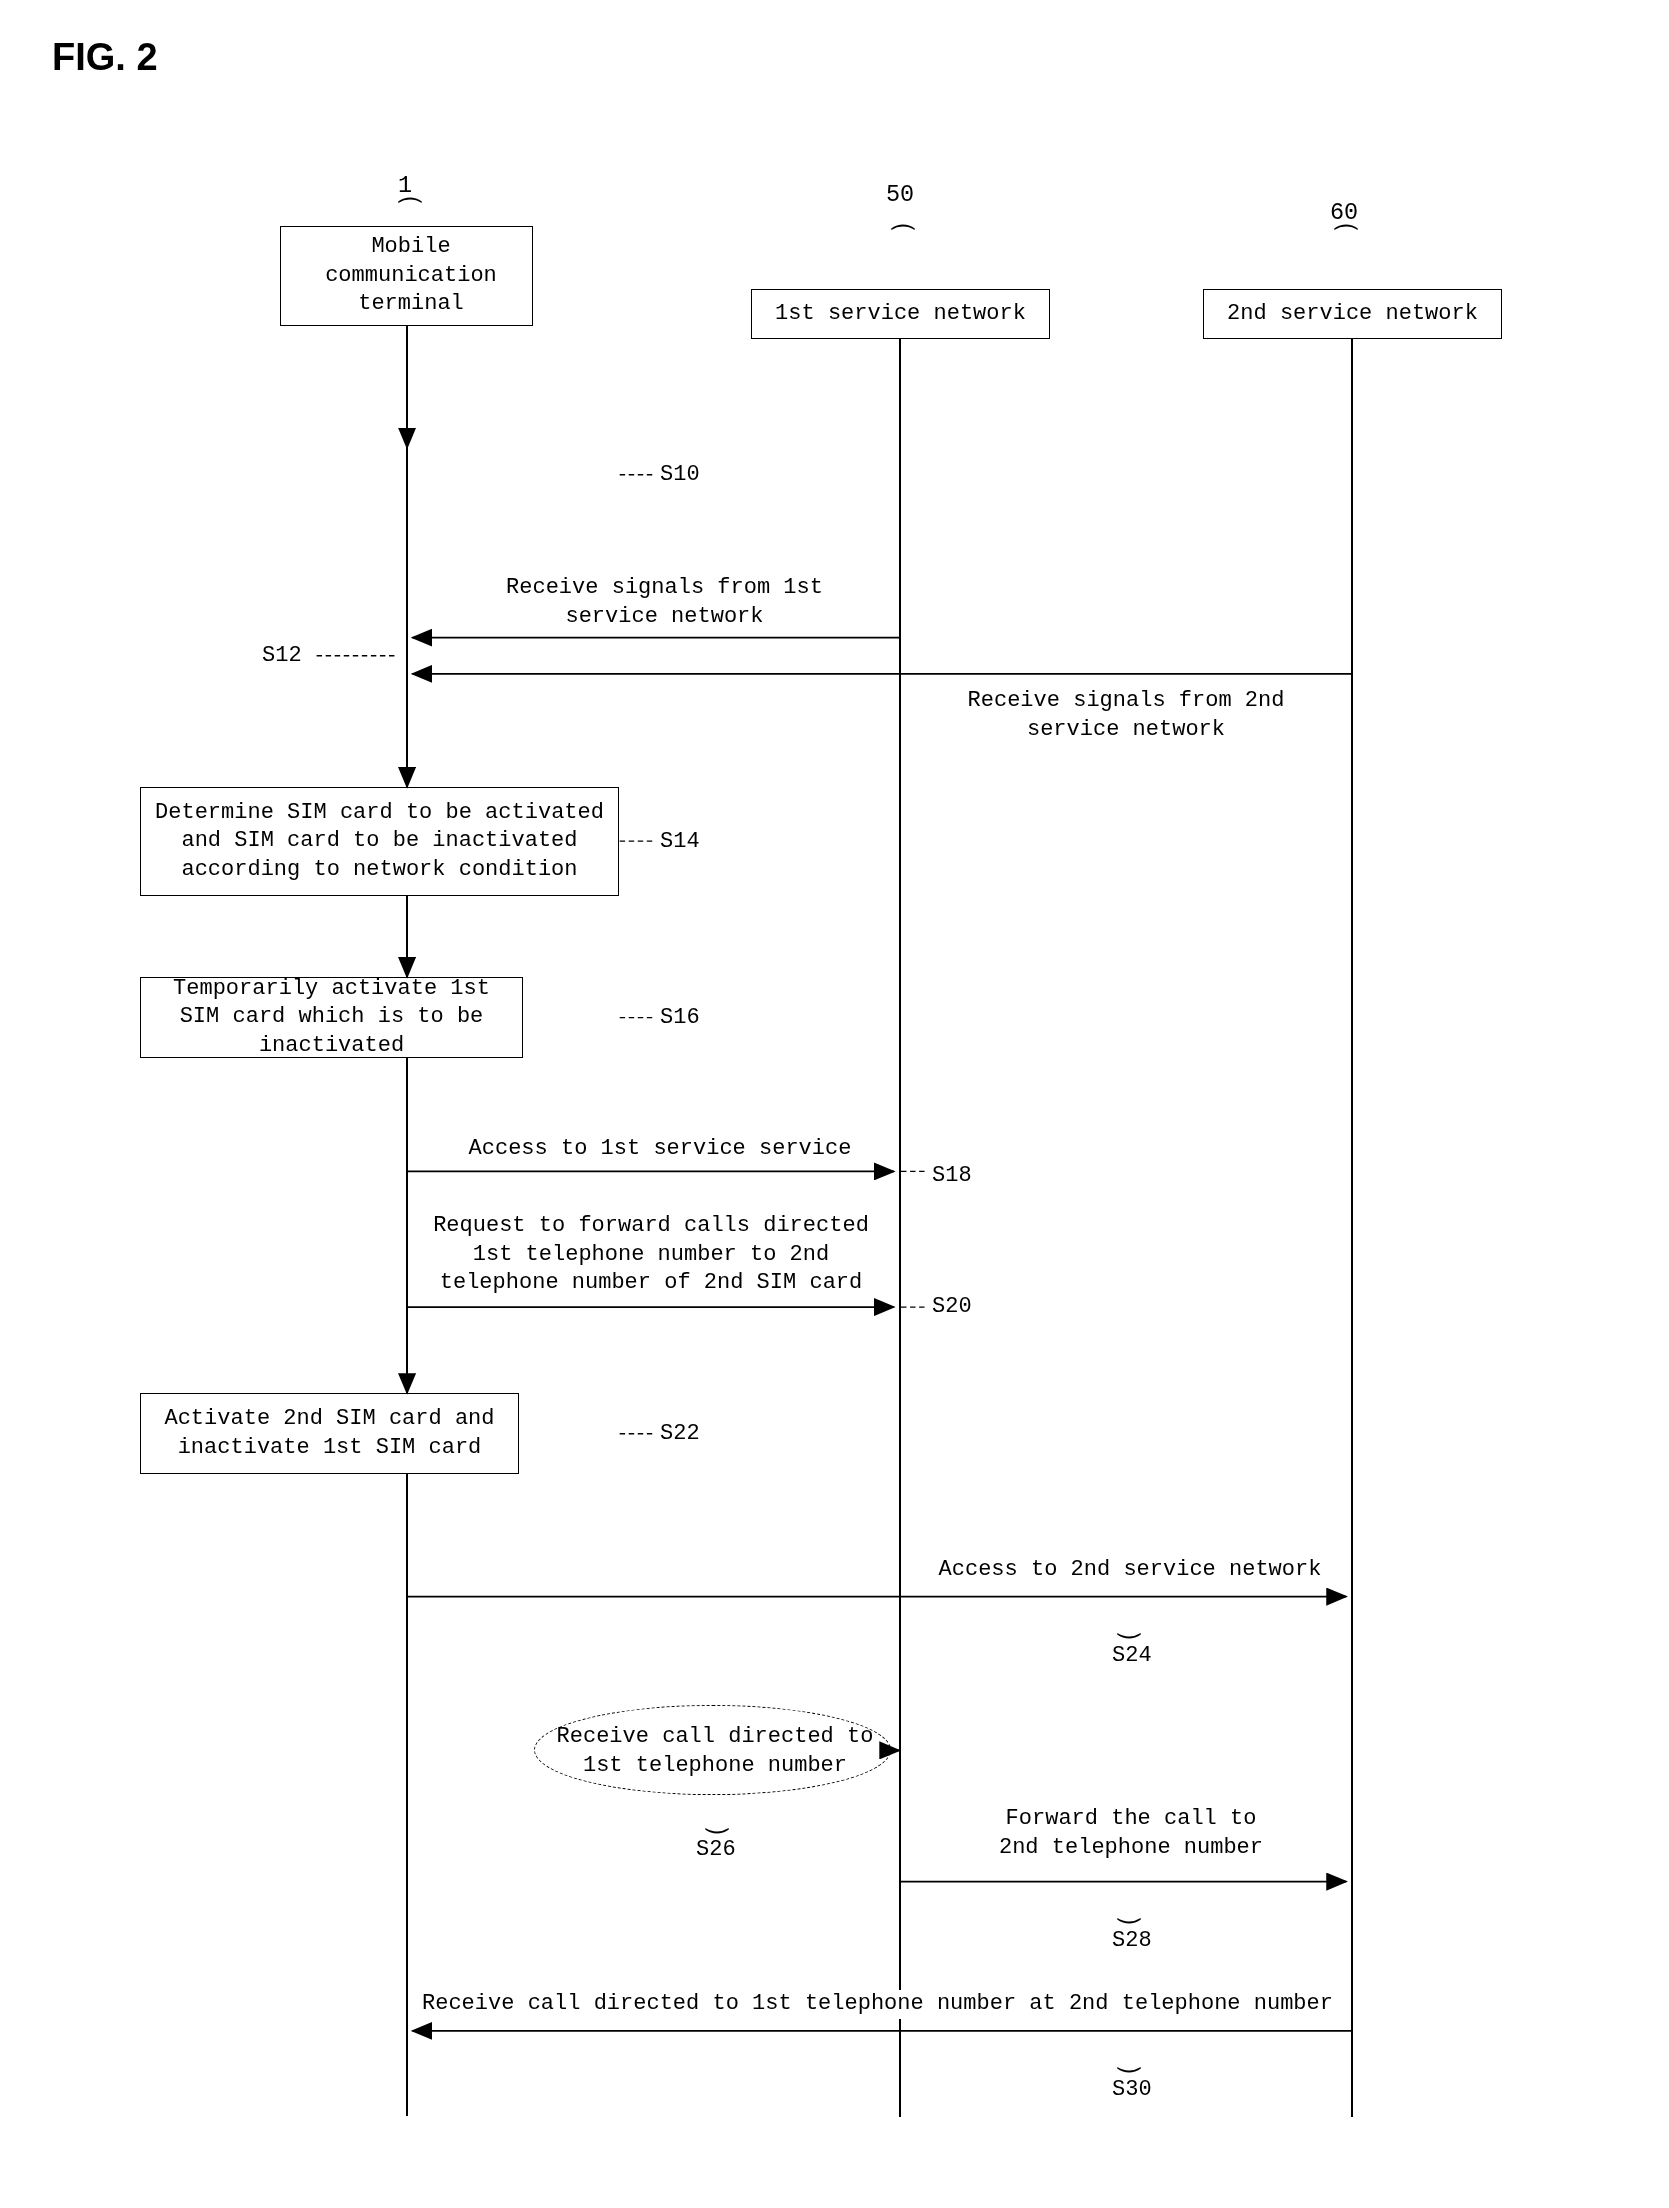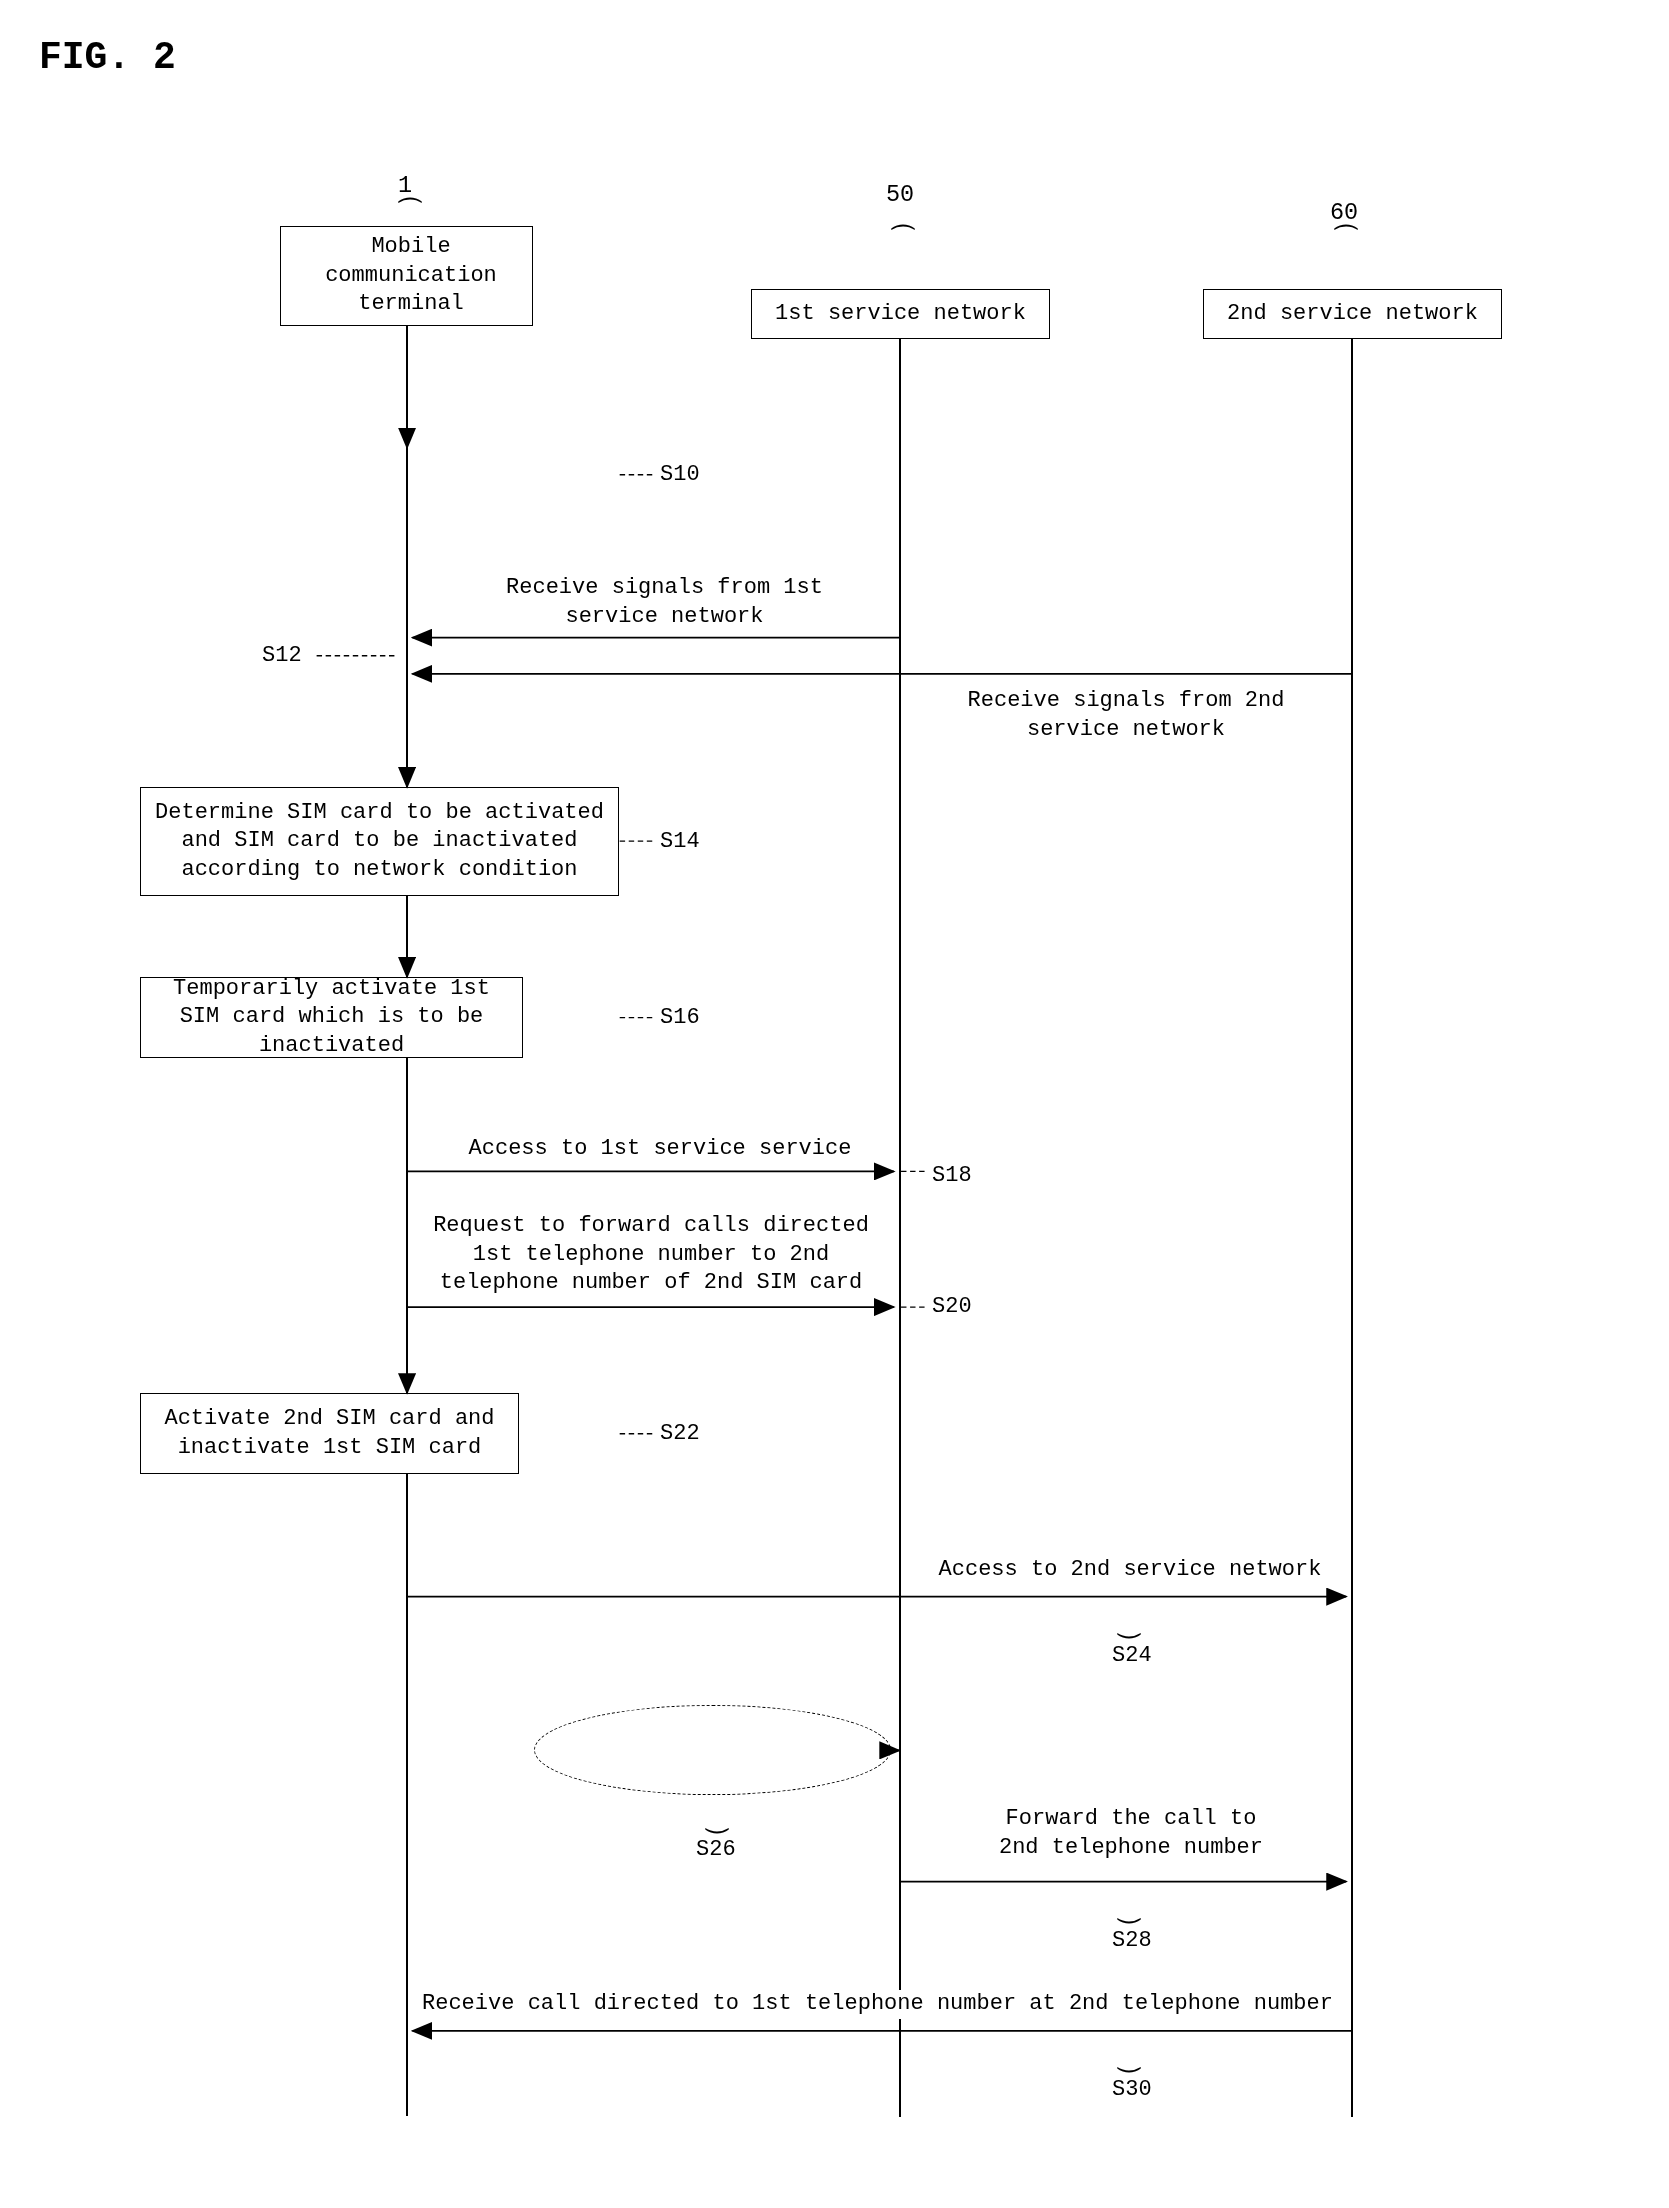--- a/index.html
+++ b/index.html
@@ -63,21 +63,21 @@
     position: absolute;
     border: 1.8px dashed #000;
     border-radius: 50%;
   }
 </style>
 </head>
 <body>
 
 <div class="canvas">
 
-  <div class="fig-label" style="left:3px; top:0px;font-family:Liberation Mono, monospace;">FIG. 2</div>
+  <div class="fig-label" style="left:16px; top:0px;">FIG. 2</div>
 
   <div class="ref-num" style="left:362px; top:136px;">1</div>
   <div class="bracket" style="left:362px; top:163px;">⏜</div>
 
   <div class="ref-num" style="left:850px; top:145px;">50</div>
   <div class="bracket" style="left:855px; top:190px;">⏜</div>
 
   <div class="ref-num" style="left:1294px; top:163px;">60</div>
   <div class="bracket" style="left:1298px; top:190px;">⏜</div>
 
@@ -130,20 +130,22 @@
     <span>Activate 2nd SIM card and
 inactivate 1st SIM card</span>
   </div>
   <div class="label" style="left:624px; top:1384px;">S22</div>
 
   <div class="label" style="left:877px; top:1520px; width:434px;">Access to 2nd service network</div>
   <div class="bracket" style="left:1081px; top:1574px;">⏝</div>
   <div class="label" style="left:1076px; top:1606px;">S24</div>
 
   <div class="dash-ellipse" style="left:498px; top:1669px; width:357px; height:90px;"></div>
+  <div class="label" style="left:516px; top:1687px; width:326px; background:transparent;">Receive call directed to
+1st telephone number</div>
   <div class="bracket" style="left:669px; top:1769px;">⏝</div>
   <div class="label" style="left:660px; top:1800px;">S26</div>
 
   <div class="label" style="left:923px; top:1769px; width:344px;">Forward the call to
 2nd telephone number</div>
   <div class="bracket" style="left:1081px; top:1859px;">⏝</div>
   <div class="label" style="left:1076px; top:1891px;">S28</div>
 
   <div class="label" style="left:380px; top:1954px; width:923px;">Receive call directed to 1st telephone number at 2nd telephone number</div>
   <div class="bracket" style="left:1081px; top:2008px;">⏝</div>

